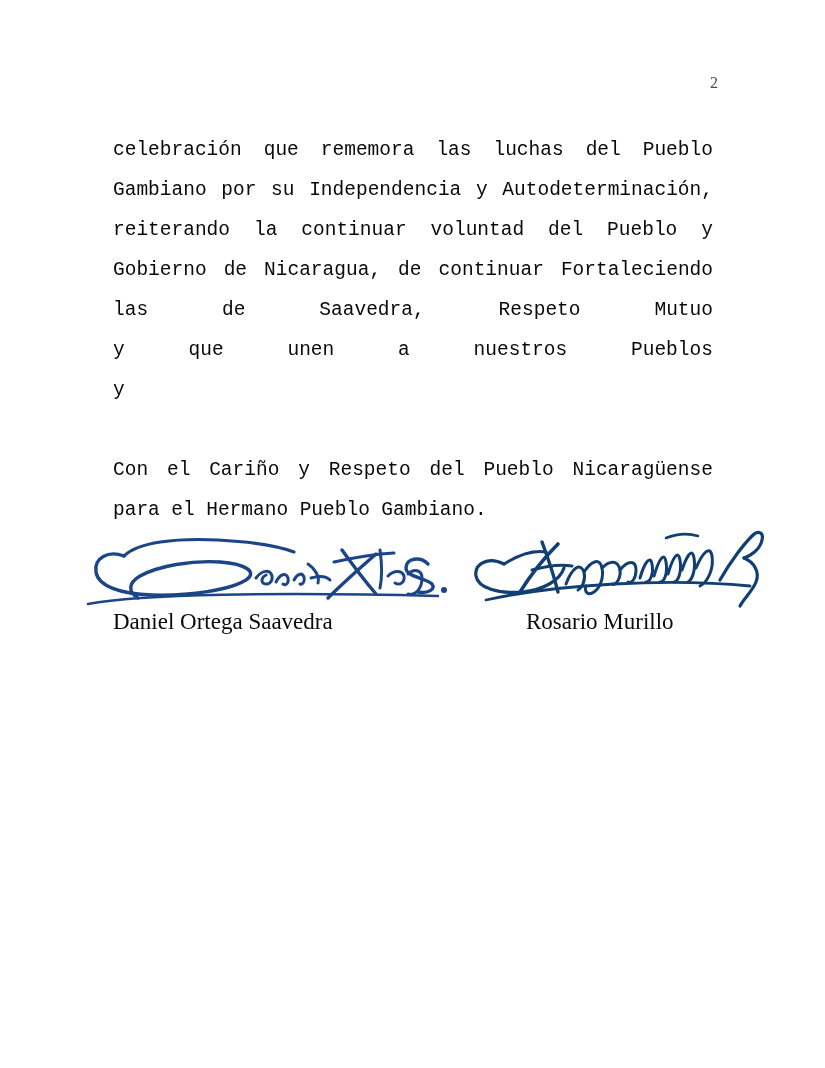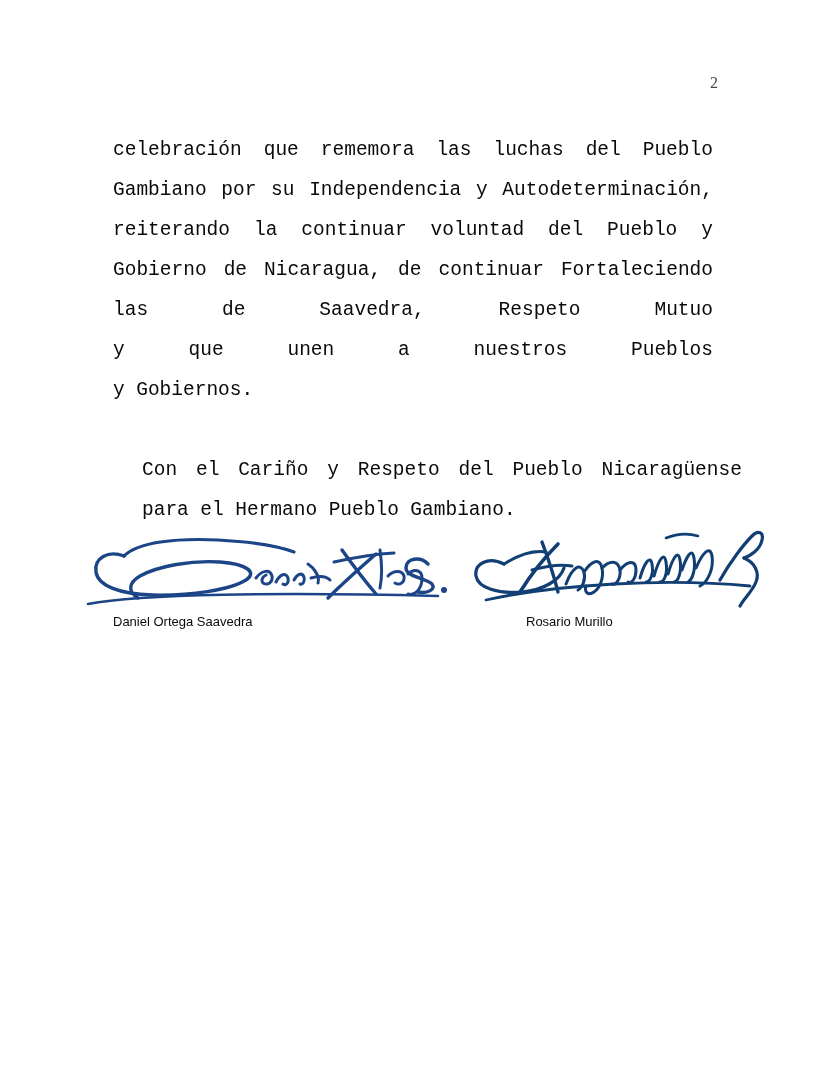--- a/index.html
+++ b/index.html
@@ -34,21 +34,20 @@
     position: absolute;
     left: 113px;
     top: 130px;
     width: 600px;
   }
   .para {
     margin: 0;
   }
   .para + .para {
     margin-top: 40px;
-    margin-left: 29px;
   }
   
   .line-flex {
     display: flex;
     justify-content: space-between;
     font-size: 19.5px;
     line-height: 40px;
     color: #0a0a0a;
     width: 600px;
   }
@@ -79,22 +78,22 @@
 
   .sig-svg {
     position: absolute;
     top: 0;
     left: 0;
     display: block;
   }
 
   .sig-name {
     position: absolute;
-    font-family: Liberation Sans, sans-serif;
-    font-size: 13px;
+    font-family: Liberation Serif, serif;
+    font-size: 23px;
     line-height: 24px;
     color: #0a0a0a;
     white-space: pre;
     letter-spacing: 0;
   }
   .sig-name-left  { top: 90px; left: 33px; }
   .sig-name-right { top: 90px; left: 58px; }
 </style>
 </head>
 <body>
@@ -150,21 +149,20 @@
       <div class="line-flex">
         <span class="w">y</span>
         <span class="w">que</span>
         <span class="w">unen</span>
         <span class="w">a</span>
         <span class="w">nuestros</span>
         <span class="w">Pueblos</span>
       </div>
       <div class="line-flex last">
         <span class="w">y</span>
-        <span class="w">Gobiernos.</span>
       </div>
     </div>
 
     <div class="para">
       <div class="line-flex">
         <span class="w">Con</span>
         <span class="w">el</span>
         <span class="w">Cariño</span>
         <span class="w">y</span>
         <span class="w">Respeto</span>

